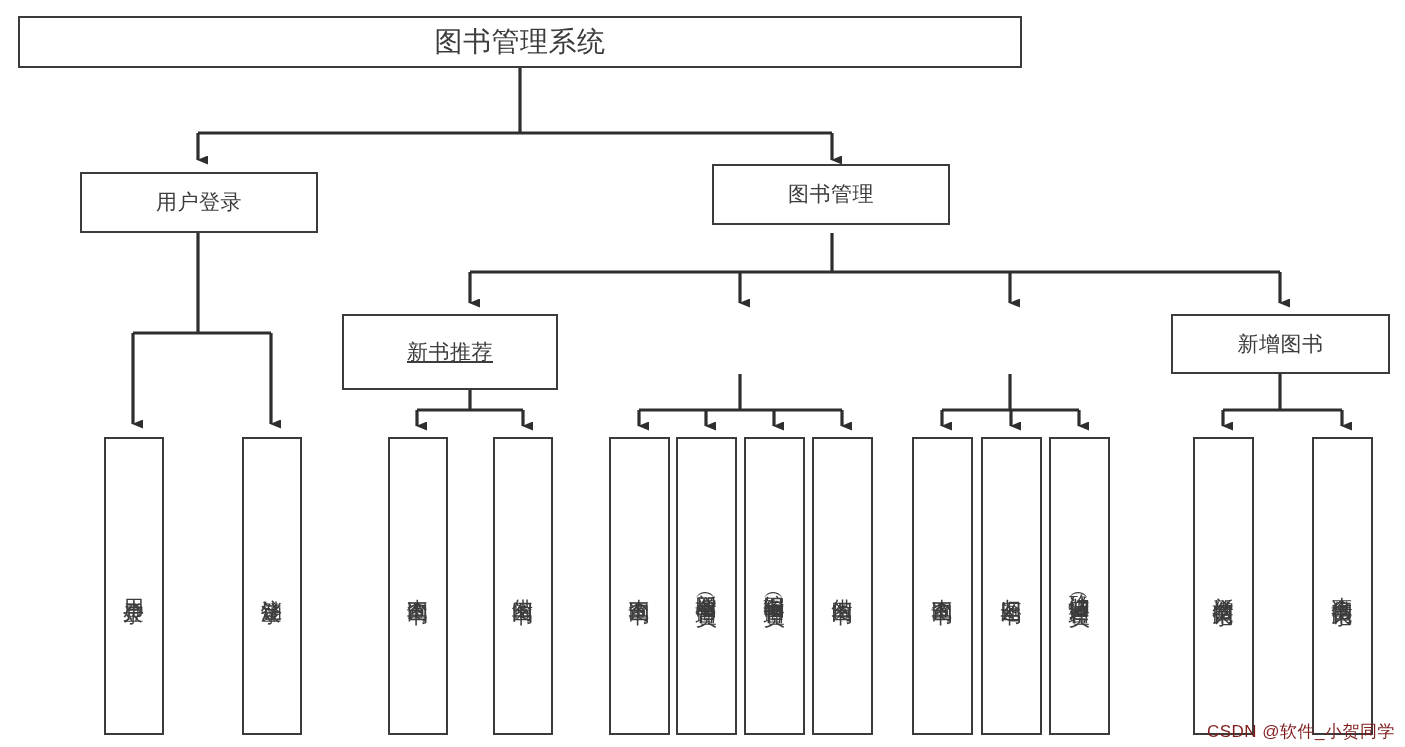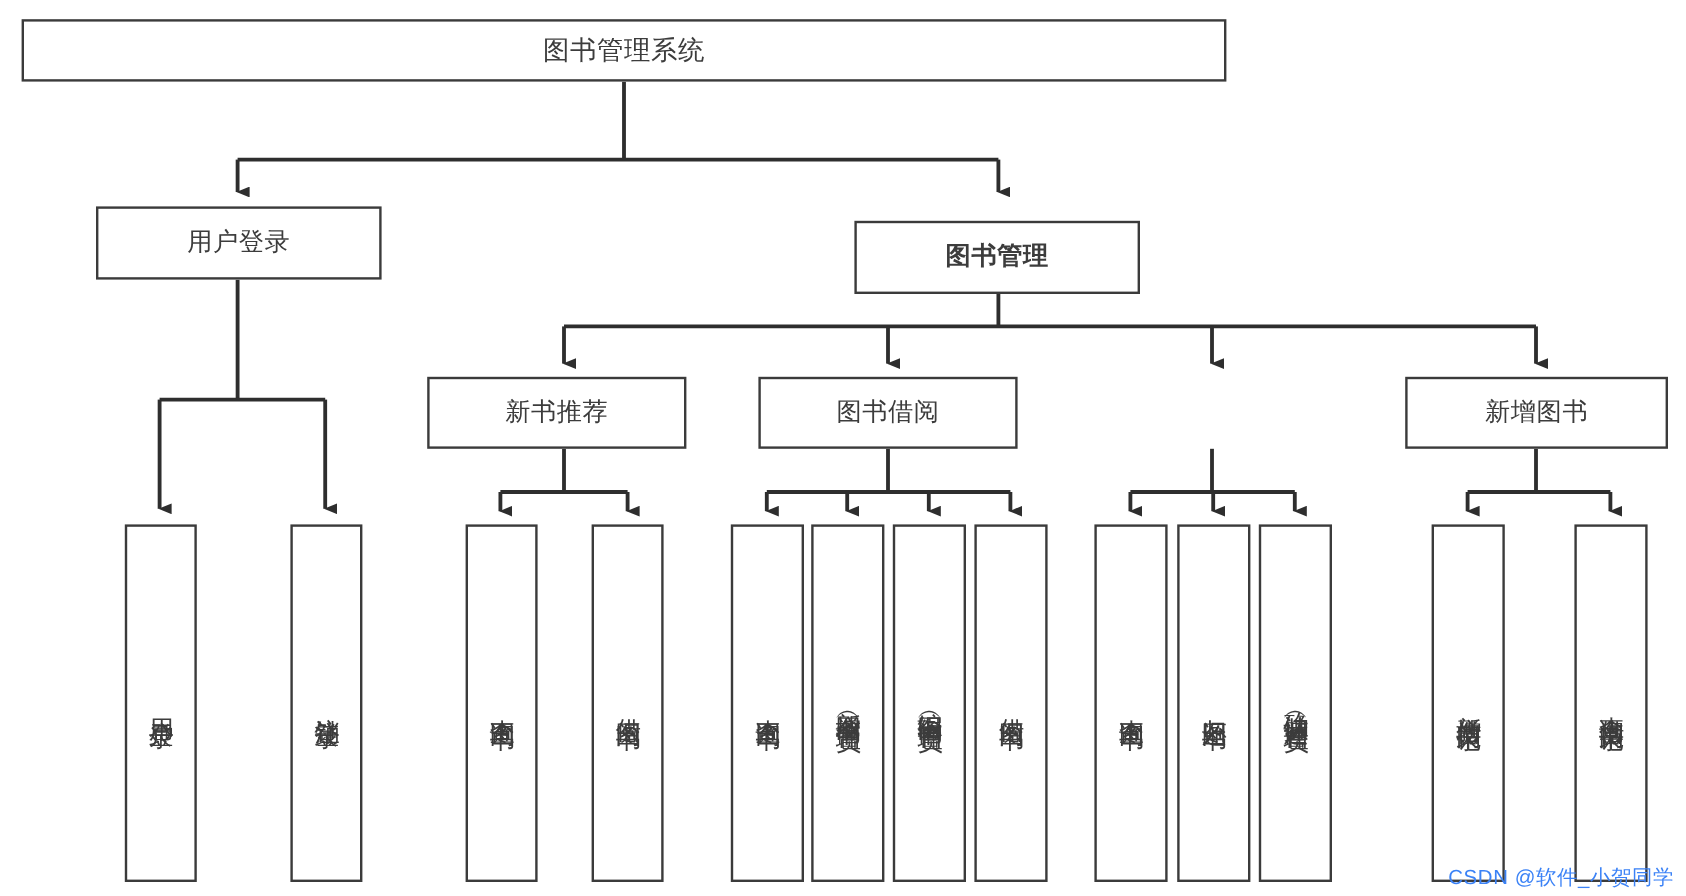--- a/index.html
+++ b/index.html
@@ -28,21 +28,21 @@
     color:#3c3c3c;
   }
   .node .lbl{
     display:block;
     line-height:1.18;
     white-space:nowrap;
     letter-spacing:.5px;
   }
   
   .node.h .lbl{font-size:21px;}
-  .node.root .lbl{font-size:22px;}
+  .node.root .lbl{font-size:28px;}
 
   
   .node.v{
     align-items:center;
     justify-content:center;
     padding:6px 0;
   }
   .node.v .lbl{
     writing-mode:vertical-rl;
     text-orientation:upright;
@@ -51,21 +51,21 @@
     letter-spacing:2px;
     white-space:nowrap;
     max-height:100%;
   }
 
   .watermark{
     position:absolute;
     right:10px;
     bottom:4px;
     font-size:17px;
-    color:#3b82f6;
+    color:#7f1d1d;
     white-space:nowrap;
     letter-spacing:.5px;
     font-family:"Liberation Sans","DejaVu Sans",sans-serif;
   }
 </style>
 </head>
 <body>
 
 <div id="stage">
 
@@ -119,29 +119,26 @@
     </g>
   </svg>
 
   <div class="node h root" style="left:18px;top:16px;width:1004px;height:52px;">
     <span class="lbl">图书管理系统</span>
   </div>
 
   <div class="node h" style="left:80px;top:172px;width:238px;height:61px;">
     <span class="lbl">用户登录</span>
   </div>
-  <div class="node h" style="left:712px;top:184px;width:238px;height:61px;font-weight:bold;">
+  <div class="node h" style="left:712px;top:164px;width:238px;height:61px;">
     <span class="lbl">图书管理</span>
   </div>
 
-  <div class="node h" style="left:356px;top:314px;width:216px;height:60px;">
+  <div class="node h" style="left:342px;top:314px;width:216px;height:76px;text-decoration:underline;">
     <span class="lbl">新书推荐</span>
-  </div>
-  <div class="node h" style="left:632px;top:314px;width:216px;height:60px;">
-    <span class="lbl">图书借阅</span>
   </div>
   <div class="node h" style="left:1171px;top:314px;width:219px;height:60px;">
     <span class="lbl">新增图书</span>
   </div>
 
   <div class="node v" style="left:104px;top:437px;width:60px;height:298px;">
     <span class="lbl">用户登录</span>
   </div>
   <div class="node v" style="left:242px;top:437px;width:60px;height:298px;">
     <span class="lbl">注销登录</span>

